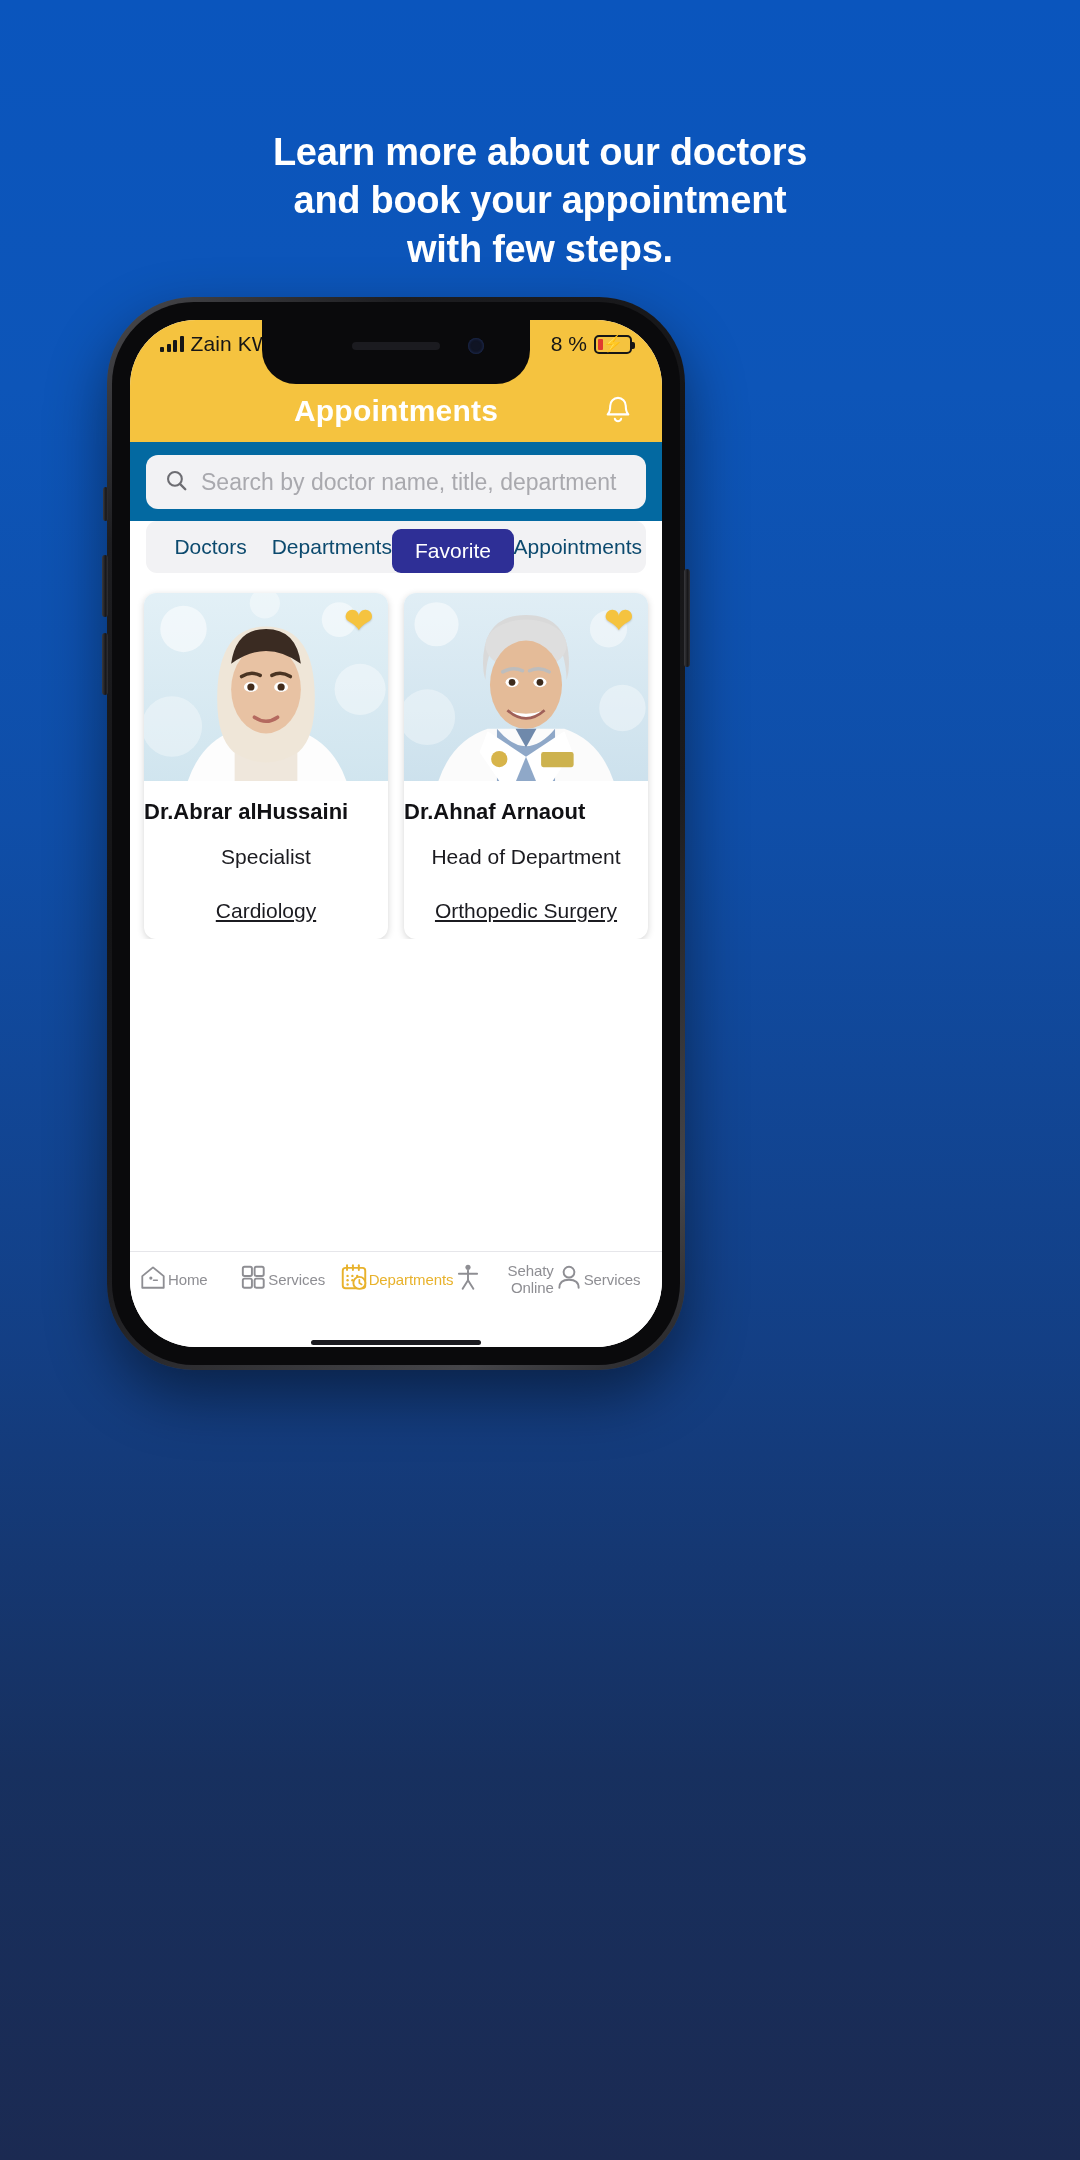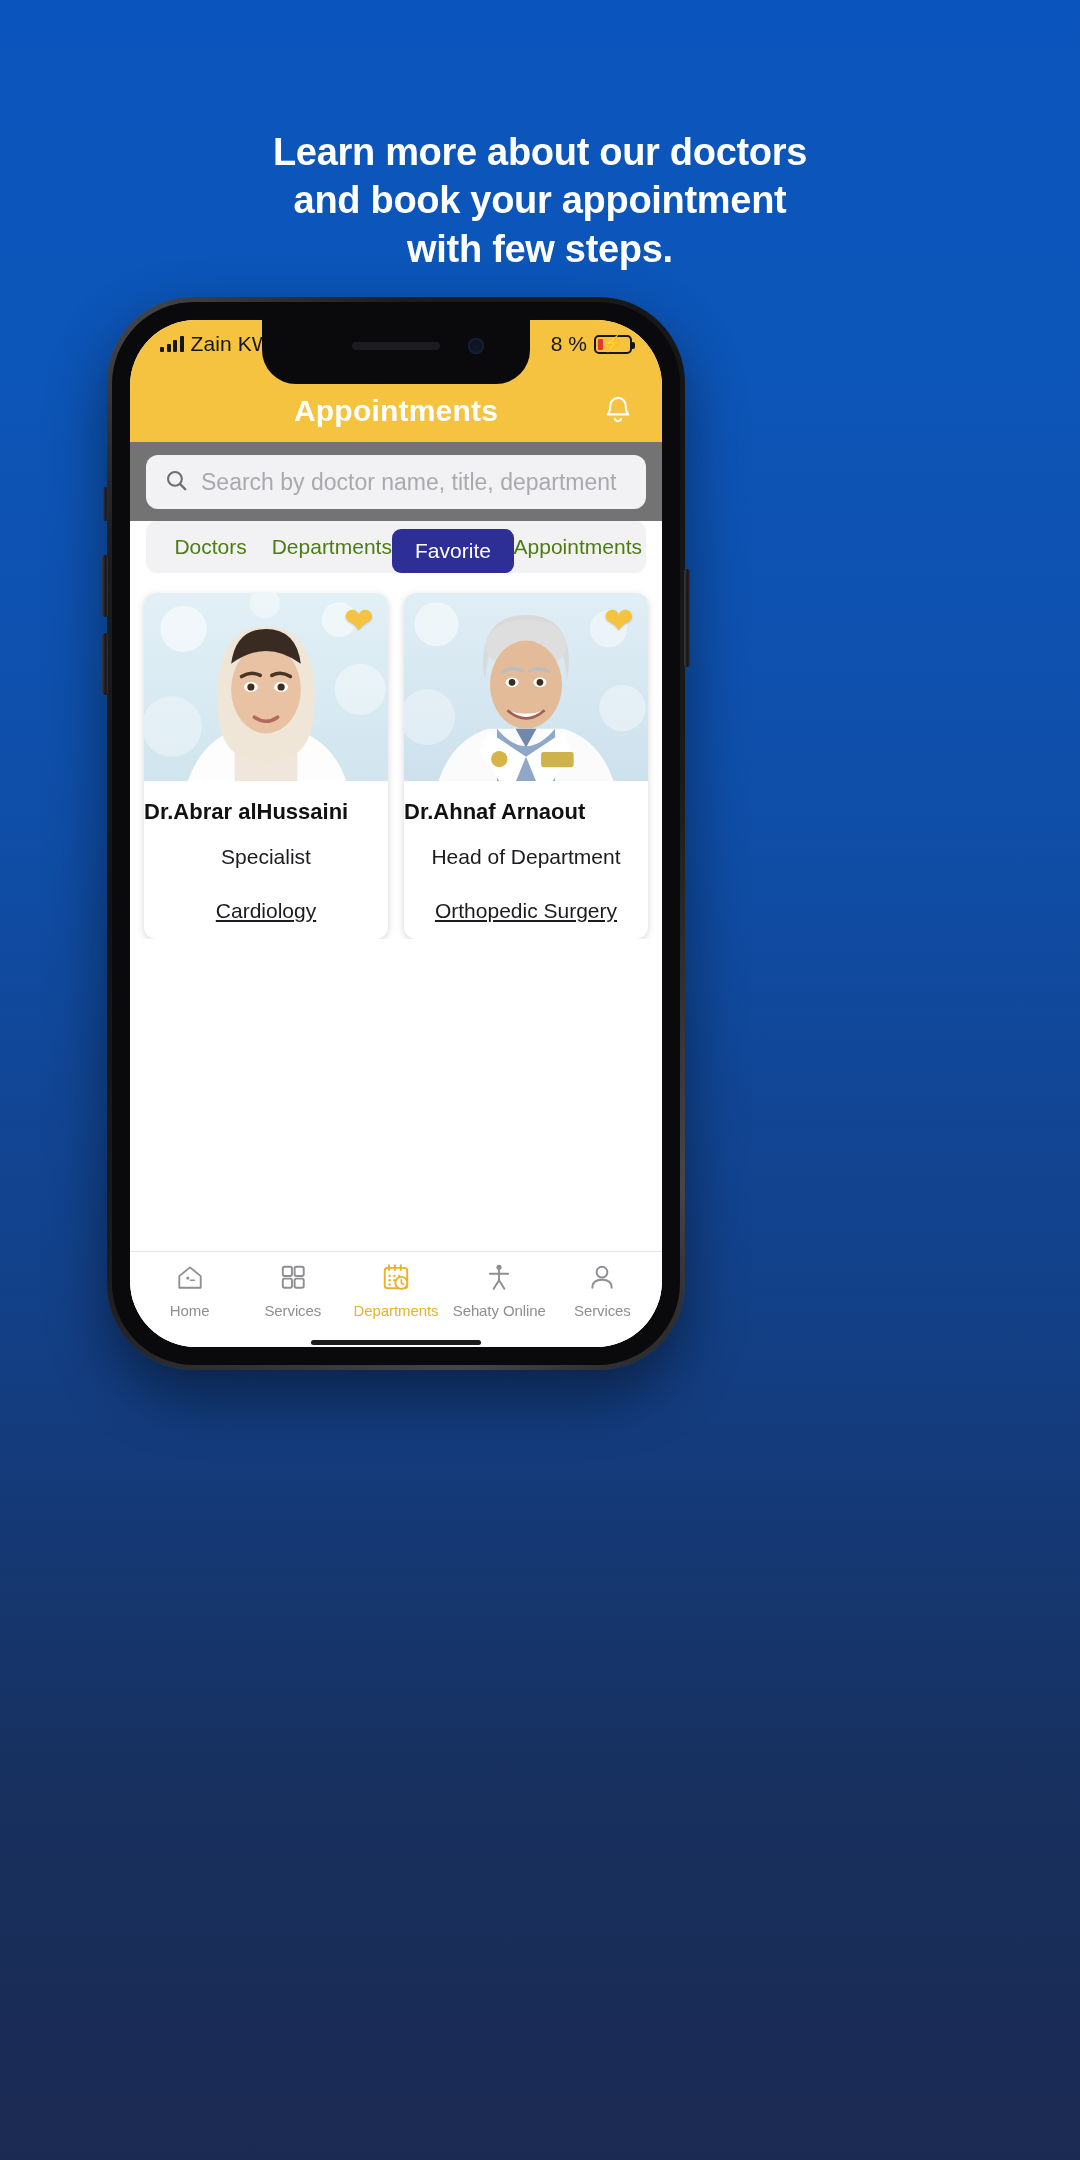--- a/index.html
+++ b/index.html
@@ -165,21 +165,21 @@
   }
   .bell-btn {
     position: absolute;
     right: 22px; top: 50%;
     transform: translateY(-50%);
     width: 44px; height: 44px;
     display: flex; align-items: center; justify-content: center;
   }
 
   
-  .search-region { background: #737373; padding: 13px 16px 12px 16px; }
+  .search-region { background: #0369a1; padding: 13px 16px 12px 16px; }
   .search-box {
     height: 54px;
     background: #f2f2f4;
     border-radius: 12px;
     display: flex;
     align-items: center;
     padding: 0 18px;
     gap: 12px;
   }
   .search-ph { color: #a9a9ae; font-size: 23px; }
@@ -192,21 +192,21 @@
     height: 52px;
     display: flex;
     align-items: center;
     padding: 0 4px;
   }
   .tab {
     flex: 1;
     height: 44px;
     display: flex; align-items: center; justify-content: center;
     font-size: 21px;
-    color: #4d7c0f;
+    color: #0c4a6e;
     border-radius: 9px;
     white-space: nowrap;
   }
   .tab.active { background: #2e2f96; color: #ffffff; margin-top: 7px; }
 
   
   .content { background: #ffffff; padding: 10px 14px 0 14px; }
   .grid { display: flex; gap: 16px; }
   .card {
     flex: 1;
@@ -260,23 +260,23 @@
     background: #ffffff;
     border-top: 1px solid #e6e6ea;
     display: flex;
     align-items: flex-start;
     padding: 10px 8px 0 8px;
     height: 86px;
   }
   .nav-item {
     flex: 1;
     display: flex;
-    flex-direction: column;
+    flex-direction: row;
     align-items: center;
-    gap: 6px;
+    gap: 0;
     color: #8e8e93;
     text-align: right;
   }
   .nav-item.active { color: #e8b22c; }
   .nav-label { font-size: 15px; letter-spacing: -.1px; }
   .home-ind {
     height: 10px;
     background: #ffffff;
     display: flex; align-items: center; justify-content: center;
   }

